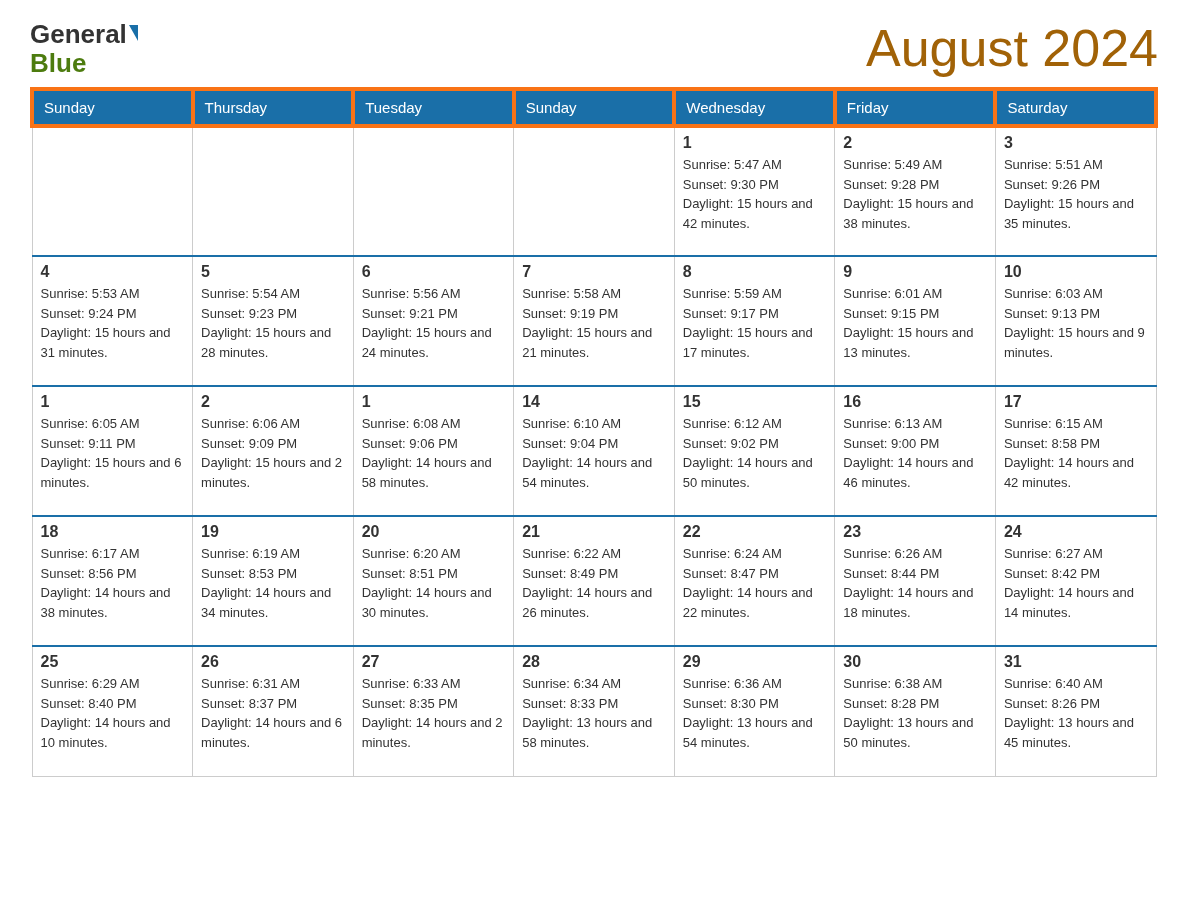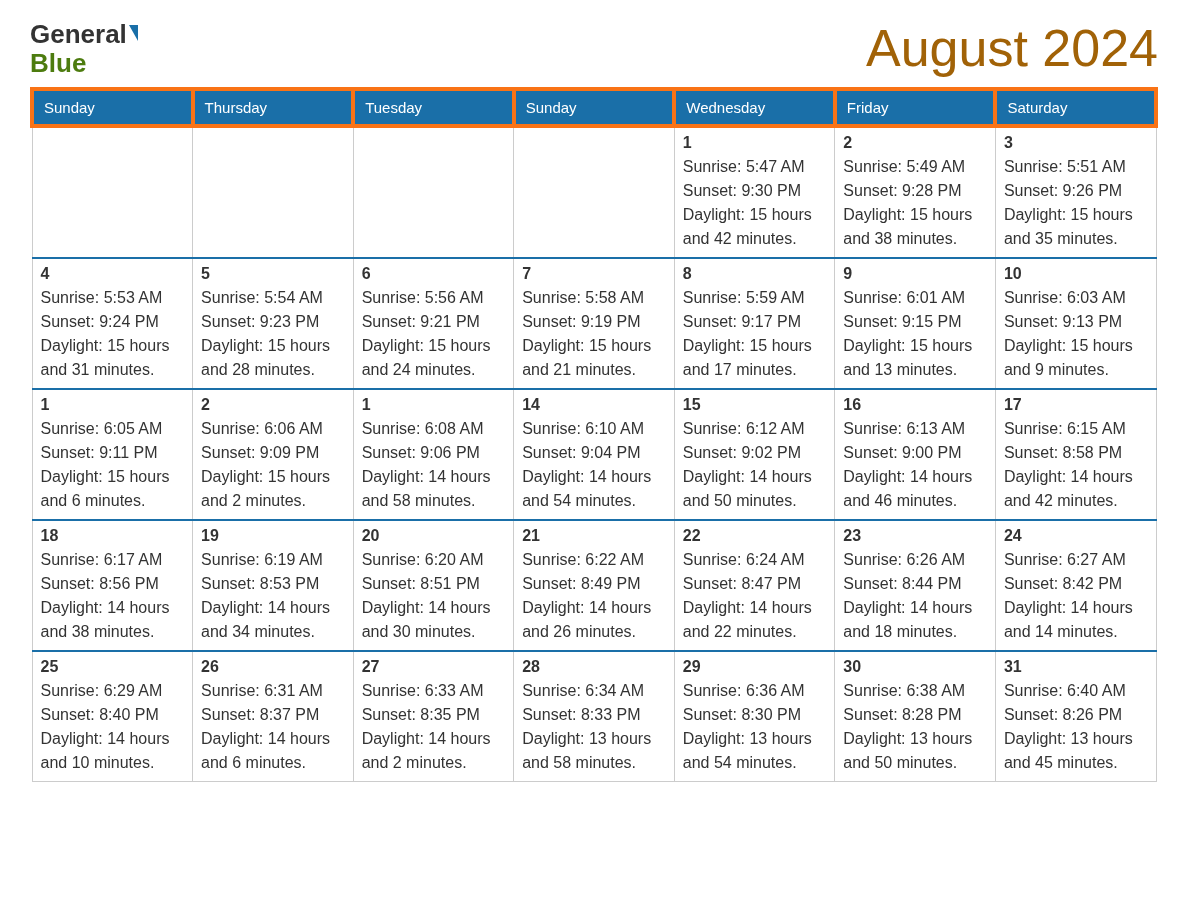--- a/index.html
+++ b/index.html
@@ -79,21 +79,21 @@
       height: 130px;
     }
     .day-num {
       font-size: 16px;
       font-weight: bold;
       color: #333;
       display: block;
       margin-bottom: 3px;
     }
     .day-info {
-      font-size: 16px;
+      font-size: 13px;
       color: #333;
       line-height: 1.5;
     }
     .row-separator td {
       border-top: 2px solid #1a6fa8;
     }
     .empty-cell {
       background: #fff;
     }
   </style>

